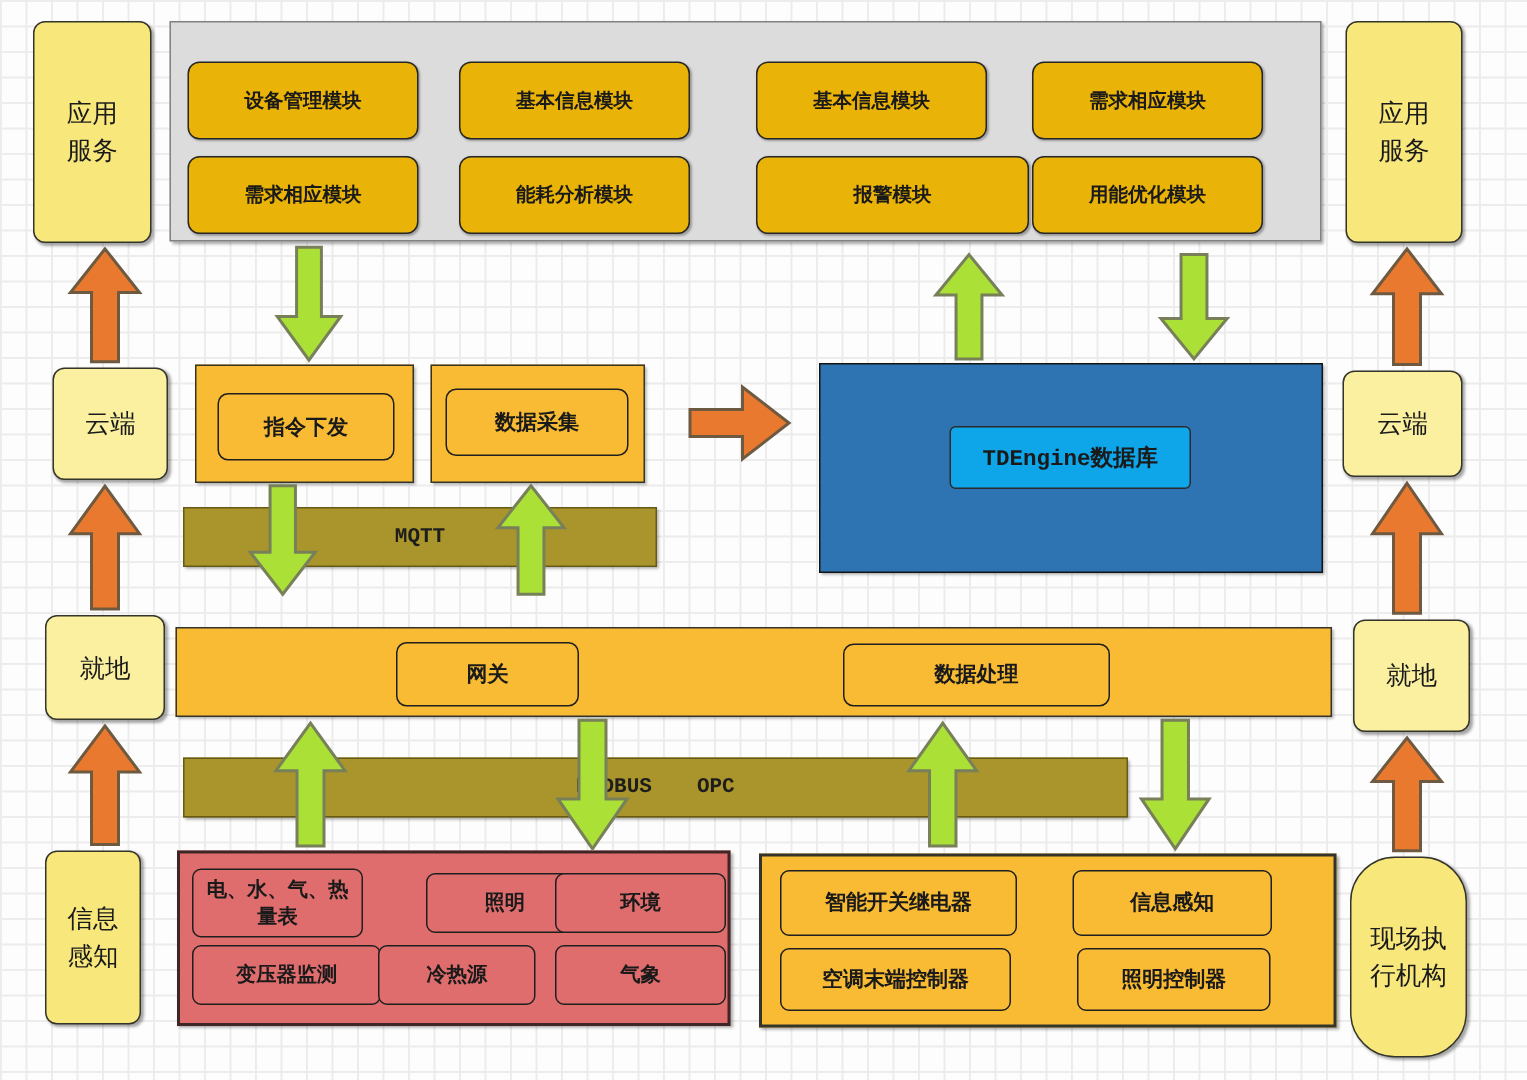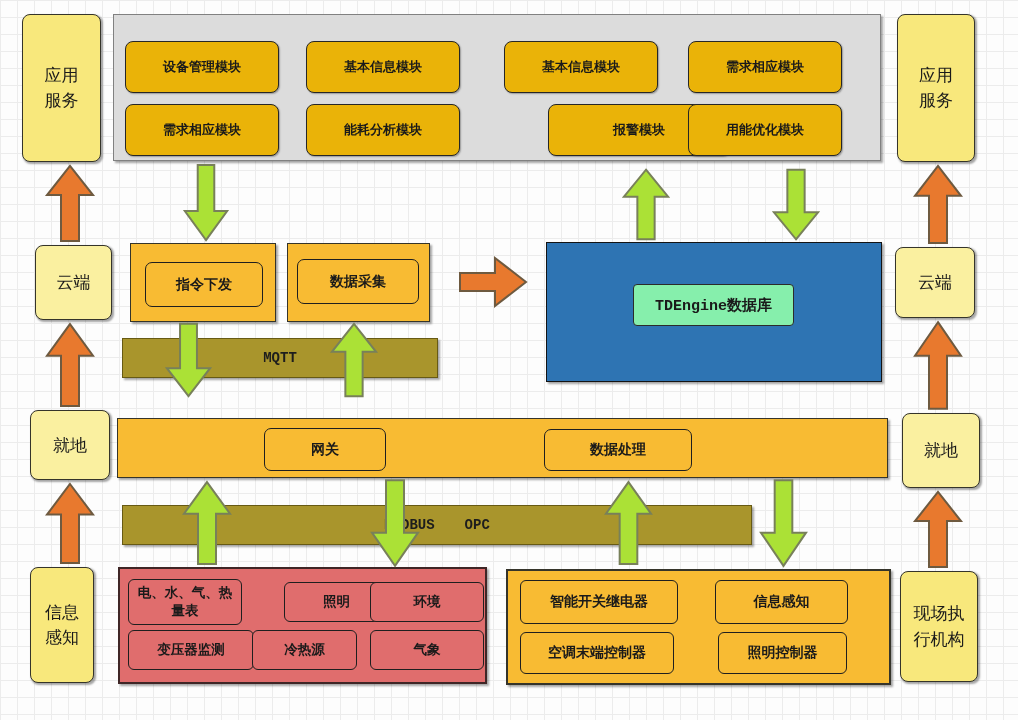--- a/index.html
+++ b/index.html
@@ -20,21 +20,21 @@
   .yellow.light{background:#FAF0A0;}
   .wrap2{width:2.25em;word-break:break-all;line-height:1.5;}
   .wrap3{width:3.2em;word-break:break-all;line-height:1.5;}
 
   .gray-container{background:#DCDCDC;border:1.5px solid #818181;}
   .module{background:#eab308;border:1.4px solid #262626;border-radius:8px;font-size:13px;font-weight:600;box-shadow:1px 1px 1.5px rgba(0,0,0,.3);}
 
   .orange{background:#F8BB33;border:1.6px solid #35342a;}
   .orange-inner{background:#F8BB33;border:1.4px solid #1f1f1f;border-radius:7px;font-size:14px;font-weight:600;}
   .blue{background:#2E74B3;border:1.5px solid #141414;}
-  .white-label{background:#86efac;border:1.5px solid #2b2b2b;border-radius:4px;font-family:"Liberation Mono","DejaVu Sans Mono",monospace;font-size:15px;font-weight:600;}
+  .white-label{background:#0ea5e9;border:1.5px solid #2b2b2b;border-radius:4px;font-family:"Liberation Mono","DejaVu Sans Mono",monospace;font-size:15px;font-weight:600;}
   .olive{background:#A9952C;border:1.5px solid #675a14;font-family:"Liberation Mono","DejaVu Sans Mono",monospace;font-size:14px;font-weight:600;color:#1d1d1d;}
   .olive .gap{display:inline-block;width:30px;}
 
   .pink-container{background:#E06D6D;border:2px solid #3f2626;}
   .pink-inner{background:#E06D6D;border:1.5px solid #1f1f1f;border-radius:6px;font-size:13.5px;font-weight:700;line-height:1.35;padding:0 3px;}
   .orange-bottom{background:#F8BB33;border:2px solid #35342a;}
   .ob-inner{background:#F8BB33;border:1.5px solid #1f1f1f;border-radius:6px;font-size:14px;font-weight:700;}
 
   svg.arr{position:absolute;overflow:visible;}
   svg.arr polygon{vector-effect:non-scaling-stroke;stroke-width:2;}
@@ -61,21 +61,21 @@
 
   <div class="abs cc yellow shadow" style="left:897px;top:14px;width:78px;height:148px;">
     <span class="wrap2">应用服务</span>
   </div>
   <div class="abs cc yellow light shadow" style="left:895px;top:247px;width:80px;height:71px;">
     <span>云端</span>
   </div>
   <div class="abs cc yellow light shadow" style="left:902px;top:413px;width:78px;height:75px;">
     <span>就地</span>
   </div>
-  <div class="abs cc yellow shadow" style="left:900px;top:571px;width:78px;height:111px;">
+  <div class="abs cc yellow shadow" style="left:900px;top:571px;width:78px;height:134px;border-radius:30px;">
     <span class="wrap3">现场执行机构</span>
   </div>
 
   <div class="abs gray-container shadow" style="left:113px;top:14px;width:768px;height:147px;">
     <div class="abs cc module" style="left:11px;top:26px;width:154px;height:52px;">
         <span>设备管理模块</span>
       </div>
     <div class="abs cc module" style="left:192px;top:26px;width:154px;height:52px;">
         <span>基本信息模块</span>
       </div>
@@ -84,21 +84,21 @@
       </div>
     <div class="abs cc module" style="left:574px;top:26px;width:154px;height:52px;">
         <span>需求相应模块</span>
       </div>
     <div class="abs cc module" style="left:11px;top:89px;width:154px;height:52px;">
         <span>需求相应模块</span>
       </div>
     <div class="abs cc module" style="left:192px;top:89px;width:154px;height:52px;">
         <span>能耗分析模块</span>
       </div>
-    <div class="abs cc module" style="left:390px;top:89px;width:182px;height:52px;margin-left:44px;">
+    <div class="abs cc module" style="left:390px;top:89px;width:182px;height:52px;">
         <span>报警模块</span>
       </div>
     <div class="abs cc module" style="left:574px;top:89px;width:154px;height:52px;">
         <span>用能优化模块</span>
       </div>
   </div>
 
   <div class="abs orange shadow" style="left:130px;top:243px;width:146px;height:79px;">
     <div class="abs cc orange-inner" style="left:14px;top:18px;width:118px;height:45px;">
       <span>指令下发</span>
@@ -115,21 +115,21 @@
     </div>
   </div>
   <div class="abs cc olive shadow" style="left:122px;top:338px;width:316px;height:40px;">
     <span>MQTT</span>
   </div>
 
   <div class="abs orange shadow" style="left:117px;top:418px;width:771px;height:60px;">
     <div class="abs cc orange-inner" style="left:146px;top:9px;width:122px;height:43px;">
       <span>网关</span>
     </div>
-    <div class="abs cc orange-inner" style="left:426px;top:10px;width:148px;height:42px;">
+    <div class="abs cc orange-inner" style="left:444px;top:10px;width:178px;height:42px;">
       <span>数据处理</span>
     </div>
   </div>
   <div class="abs cc olive shadow" style="left:122px;top:505px;width:630px;height:40px;">
     <span>MODBUS</span>
     <span class="gap"></span>
     <span>OPC</span>
   </div>
 
   <div class="abs pink-container shadow" style="left:118px;top:567px;width:369px;height:117px;">

